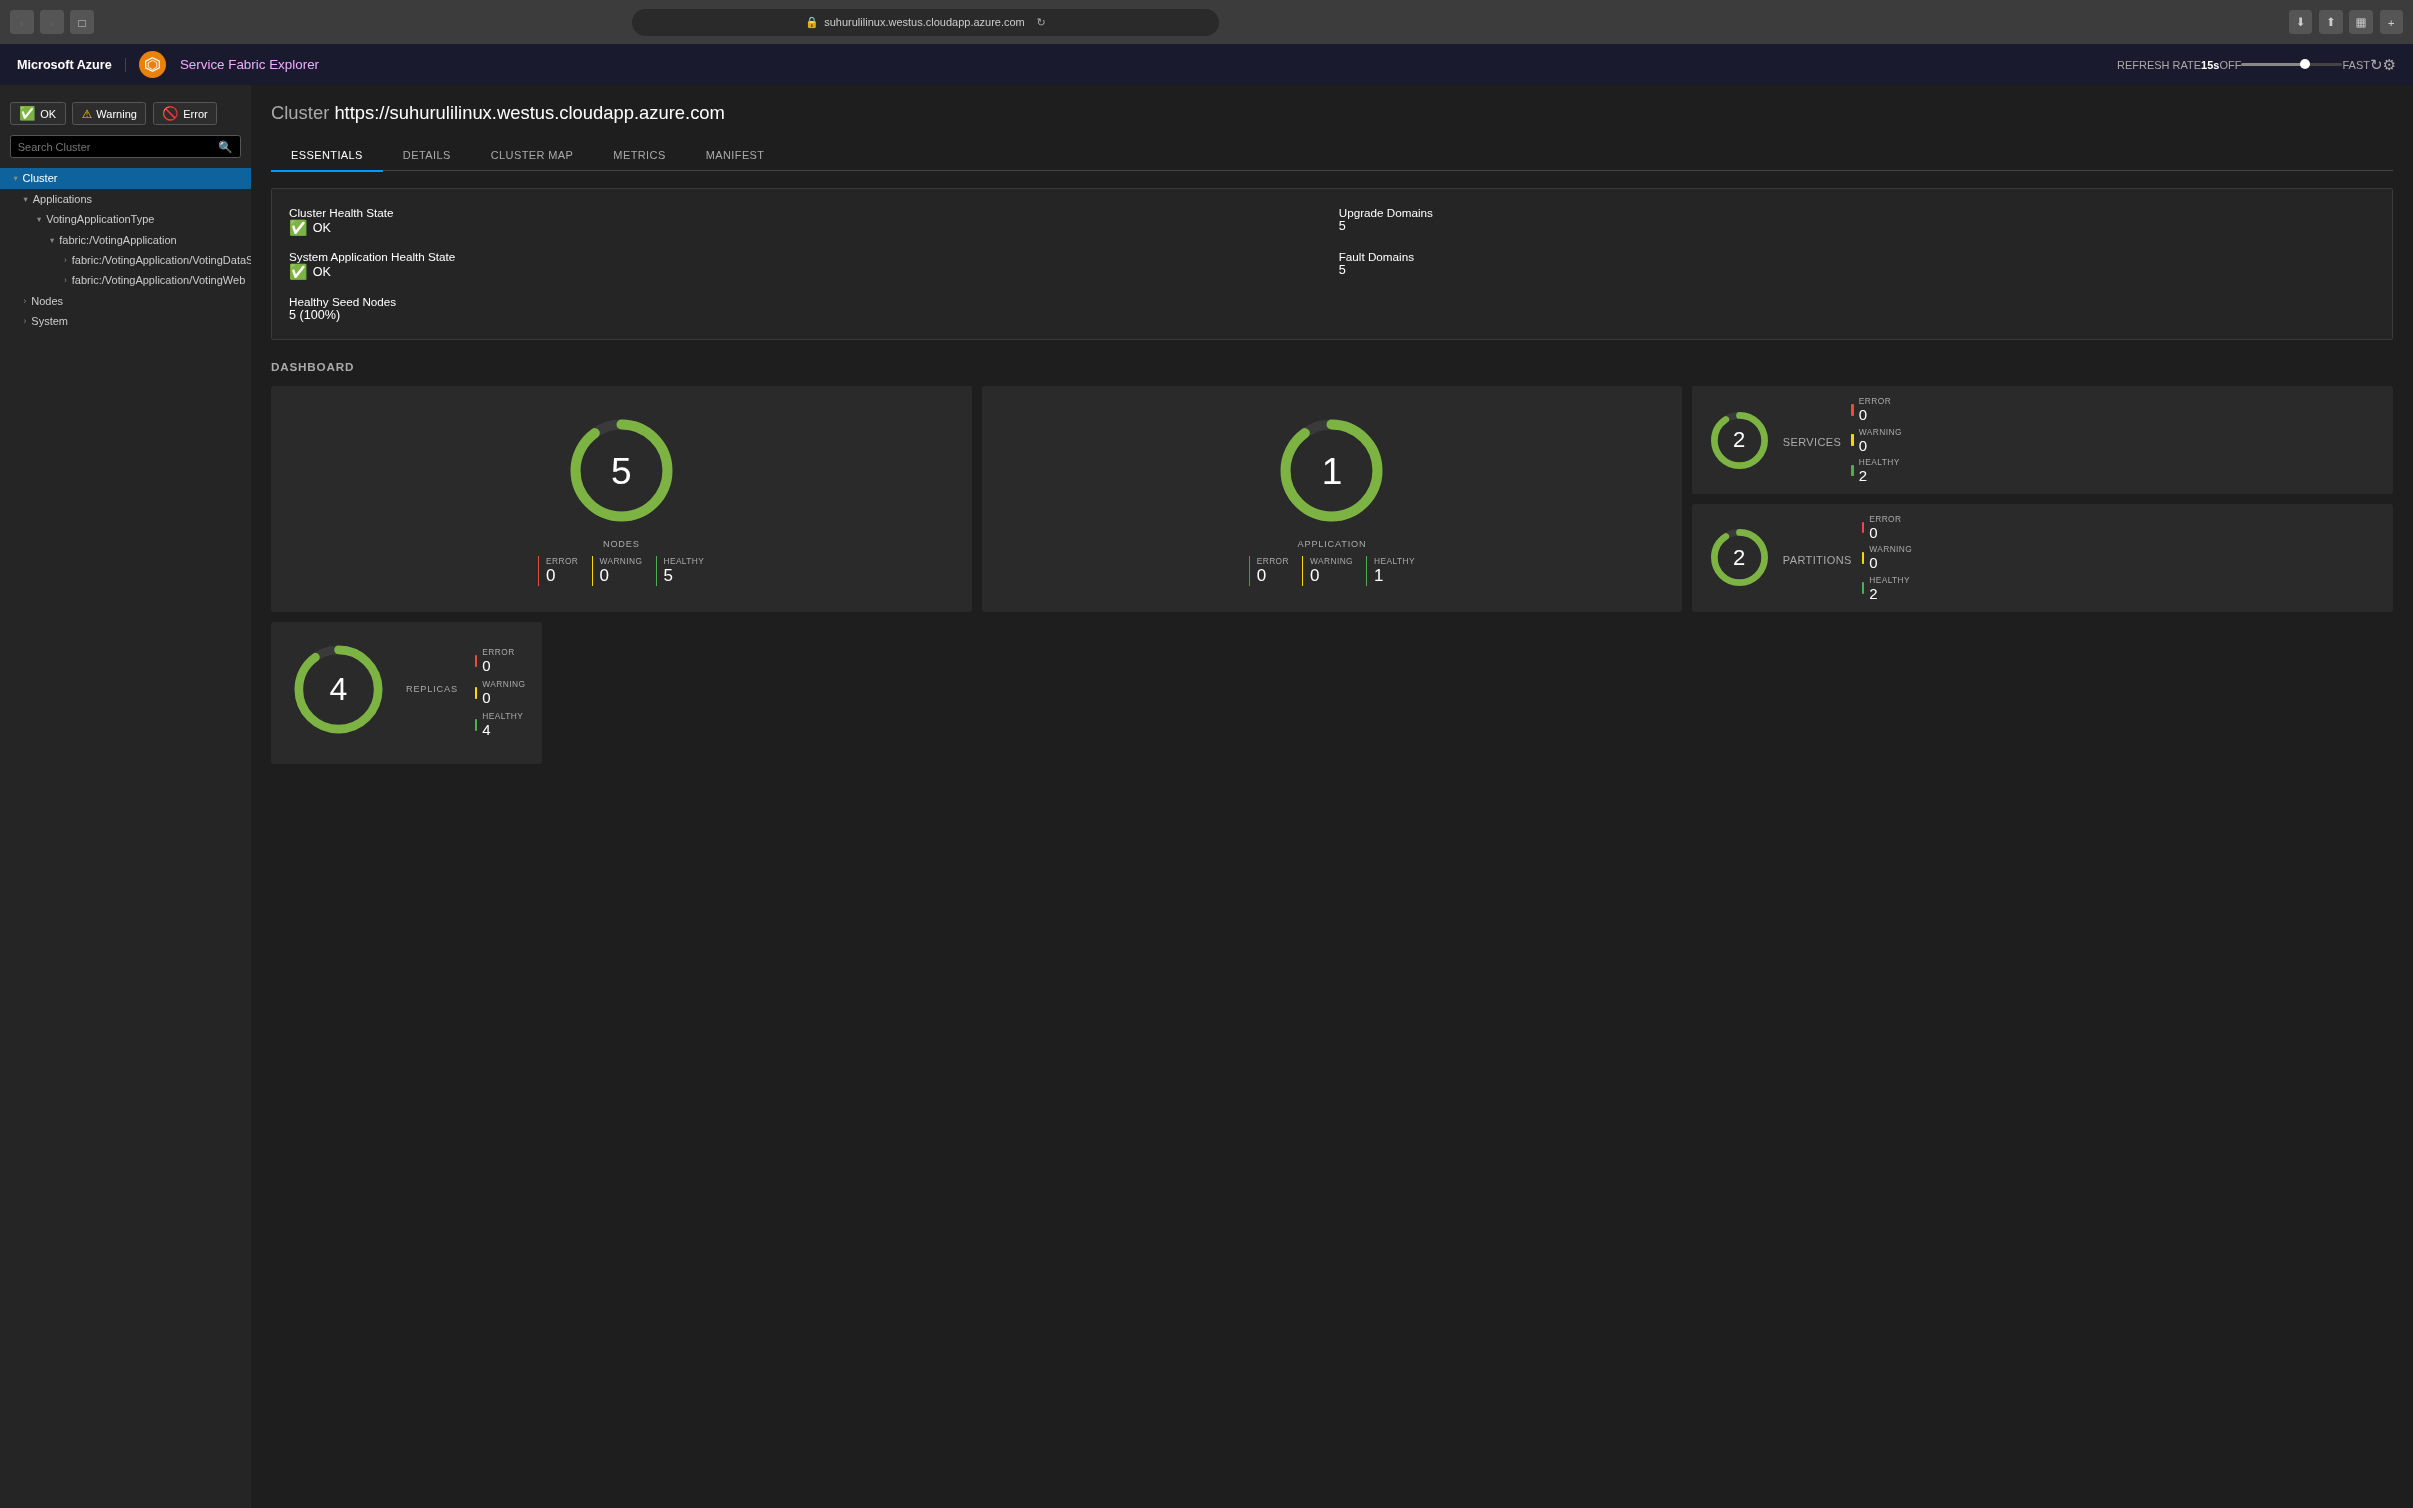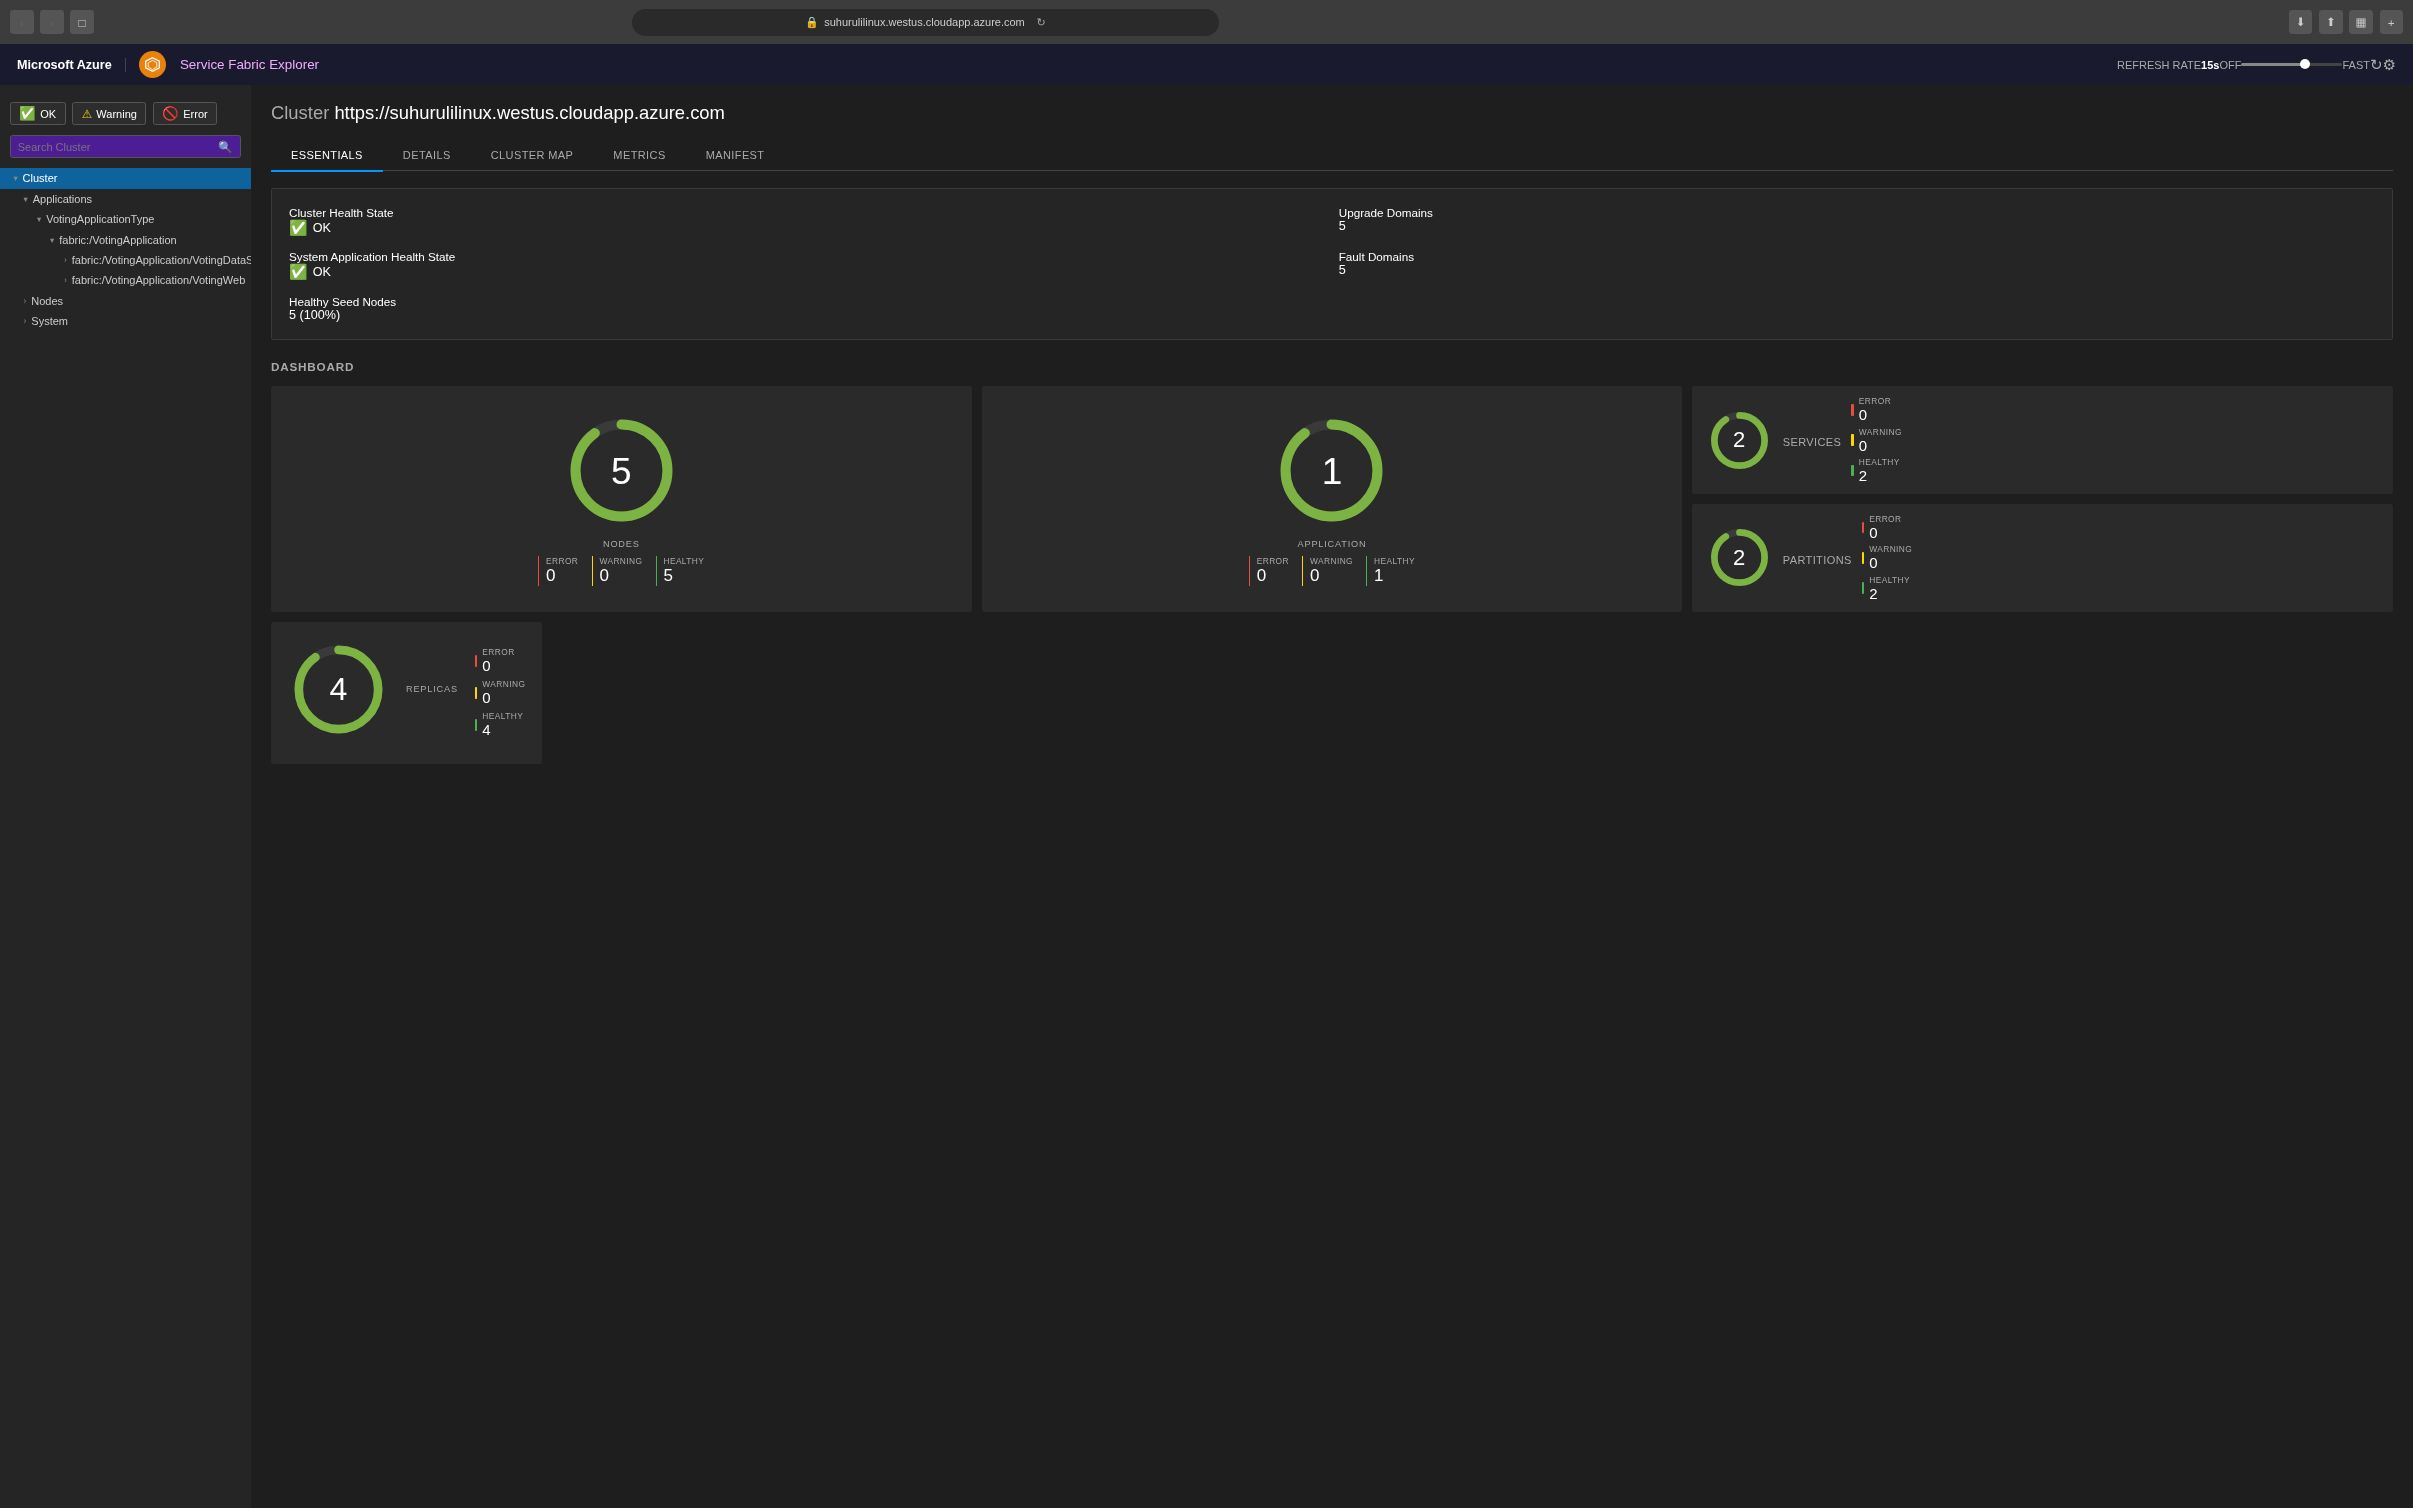--- a/index.html
+++ b/index.html
@@ -141,21 +141,21 @@
       background: #2d2d2d;
     }
     .status-btn .dot-ok { color: #4caf50; font-size: 13.4px; }
     .status-btn .dot-warn { color: #ffd700; font-size: 11.7px; }
     .status-btn .dot-err { color: #e74c3c; font-size: 13.4px; }
 
     .search-bar {
       display: flex;
       align-items: center;
       margin: 0 10px 10px;
-      background: #4c1d95;
+      background: #000000;
       border: 0.8px solid #555;
       border-radius: 2.5px;
       padding: 3.4px 6.7px;
       gap: 5px;
     }
     .search-bar input {
       background: none;
       border: none;
       outline: none;
       color: #aaa;

